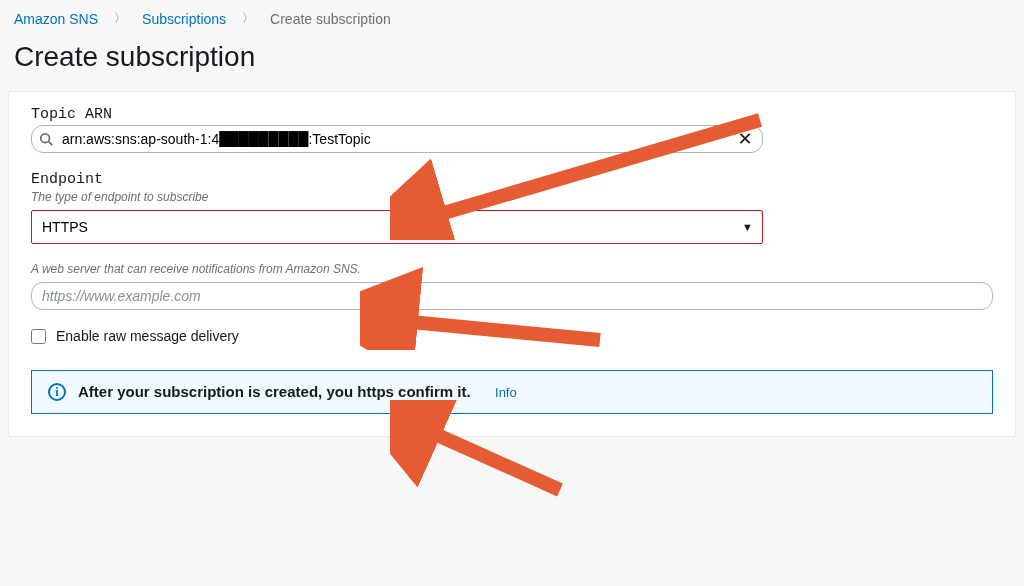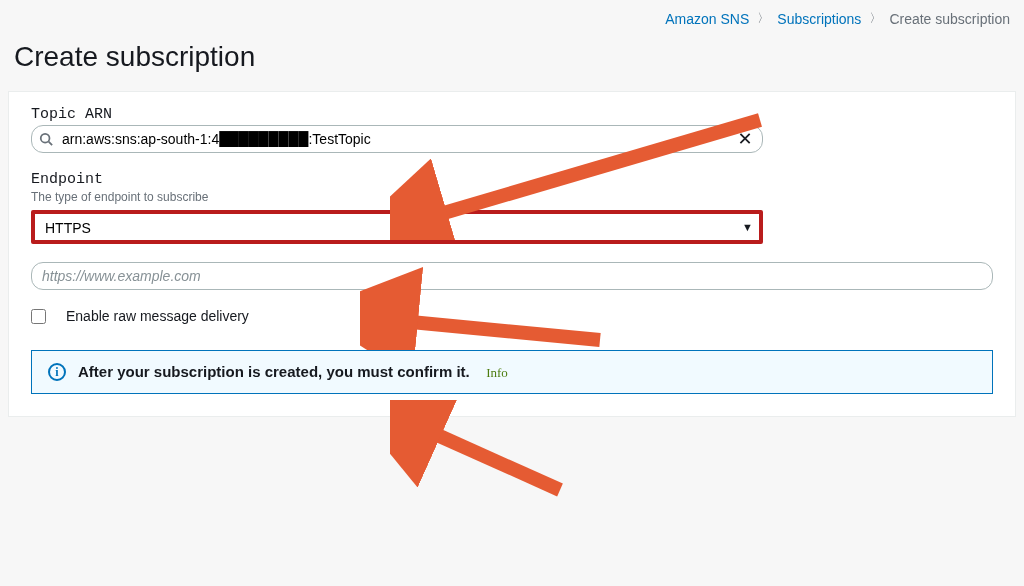--- a/index.html
+++ b/index.html
@@ -1,44 +1,44 @@
 <!DOCTYPE html>
 <html><head>
   <meta charset="utf-8">
   <style>
     * { box-sizing: border-box; margin: 0; padding: 0; }
     body { font-family: "Amazon Ember", "Helvetica Neue", Arial, sans-serif; background: #f7f7f7; color: #16191f; width: 1024px; height: 586px; overflow: hidden; }
-    .breadcrumb { padding: 10px 14px 4px; font-size: 14px; display: flex; align-items: center; gap: 8px; justify-content: flex-end; }
+    .breadcrumb { padding: 10px 14px 4px; font-size: 14px; display: flex; align-items: center; gap: 16px; }
     .breadcrumb a { color: #0073bb; text-decoration: none; }
     .breadcrumb-sep { color: #687078; font-size: 12px; }
     .breadcrumb-current { color: #687078; }
     h1.page-title { font-size: 28px; font-weight: 400; padding: 10px 14px 18px; color: #16191f; }
     .panel { border: 1px solid #eaeded; background: #fff; margin: 0 8px; }
     .panel-header { padding: 14px 22px 16px; border-bottom: 1px solid #eaeded; background:#fafafa; }
     .panel-header h2 { font-size: 20px; font-weight: 700; }
     .panel-body { padding: 14px 22px 22px; }
     .field { margin-bottom: 18px; }
     .field-label { font-size: 15px; color: #16191f; margin-bottom: 2px; display: block; font-family: Liberation Mono, monospace; }
-    .field-help { font-size: 12px; color: #687078; margin-bottom: 6px; }
+    .field-help { font-size: 12px; color: #687078; margin-bottom: 6px; font-style: italic; }
     .input-wrap { position: relative; max-width: 732px; }
     .text-input { width: 100%; border: 1px solid #aab7b8; border-radius: 12px; padding: 6px 34px 6px 30px; font-size: 14px; height: 28px; }
     .text-input.plain { padding-left: 10px; padding-right: 10px; font-style: italic; color: #879196; max-width: 976px; }
     .text-input::placeholder { font-style: italic; color: #879196; }
     .search-icon { position: absolute; left: 8px; top: 50%; transform: translateY(-50%); width: 14px; height: 14px; color: #687078; }
     .clear-btn { position: absolute; right: 6px; top: 50%; transform: translateY(-50%); width: 24px; height: 24px; border: none; background: none; cursor: pointer; color: #16191f; font-size: 18px; display: flex; align-items: center; justify-content: center; }
-    .select { width: 100%; max-width: 732px; border: 4px solid #b91c1c; border-radius: 2px; padding: 6px 30px 6px 10px; font-size: 14px; height: 34px; background: #fff; appearance: none; position: relative; }
+    .select { width: 100%; max-width: 732px; border: 1px solid #b91c1c; border-radius: 2px; padding: 6px 30px 6px 10px; font-size: 14px; height: 34px; background: #fff; appearance: none; position: relative; }
     .select-wrap { position: relative; max-width: 732px; }
     .select-caret { position: absolute; right: 10px; top: 50%; transform: translateY(-50%); font-size: 11px; color: #16191f; pointer-events: none; }
-    .checkbox-row { display: flex; align-items: center; gap: 20px; margin-top: 8px; }
+    .checkbox-row { display: flex; align-items: center; gap: 10px; margin-top: 8px; }
     .checkbox-row input[type=checkbox] { width: 15px; height: 15px; border: 1px solid #aab7b8; }
     .checkbox-row label { font-size: 14px; }
     .info-box { border: 1px solid #0073bb; background: #f1faff; padding: 12px 16px; margin-top: 26px; border-radius: 0; display: flex; align-items: center; gap: 12px; max-width: 976px; }
     .info-icon { width: 18px; height: 18px; border: 2px solid #0073bb; border-radius: 50%; display: flex; align-items: center; justify-content: center; color: #0073bb; font-weight: bold; font-size: 12px; flex-shrink: 0; font-family: Georgia, serif; }
     .info-text { font-size: 15px; font-weight: 700; }
-    .info-link { color: #4d7c0f; font-weight: 400; font-size: 13px; text-decoration: none; margin-left: 12px; font-family: Liberation Serif, serif; }
+    .info-link { color: #0369a1; font-weight: 400; font-size: 13px; text-decoration: none; margin-left: 20px; }
     .arrow { position: absolute; pointer-events: none; }
     .arrow svg { display: block; }
     .page-wrap { position: relative; }
   </style>
 </head>
 <body>
 
 <div class="page-wrap">
 
 <nav class="breadcrumb">
@@ -73,32 +73,33 @@
       <div class="field-help">The type of endpoint to subscribe</div>
       <div class="select-wrap">
         <select class="select">
           <option>HTTPS</option>
         </select>
         <span class="select-caret">▼</span>
       </div>
     </div>
 
     <div class="field">
+      <div class="field-help">A web server that can receive notifications from Amazon SNS.</div>
       <input class="text-input plain" type="text" placeholder="https://www.example.com" style="">
     </div>
 
     <div class="checkbox-row">
       <input type="checkbox" id="raw" style="">
       <label for="raw">Enable raw message delivery</label>
     </div>
 
     <div class="info-box">
       <span class="info-icon">i</span>
       <div>
-        <span class="info-text">After your subscription is created, you must confirm it.</span>
+        <span class="info-text">After your subscription is created, you https confirm it.</span>
         <a href="#" class="info-link">Info</a>
       </div>
     </div>
 
   </div>
 </section>
 
 <div class="arrow" style="left:390px; top:110px;">
   <svg width="380" height="130">
         <defs>

